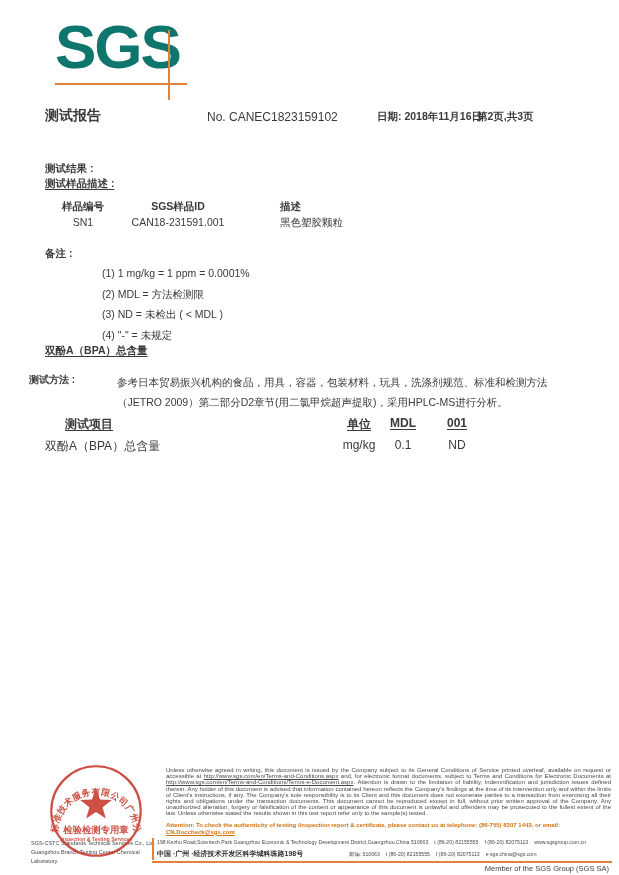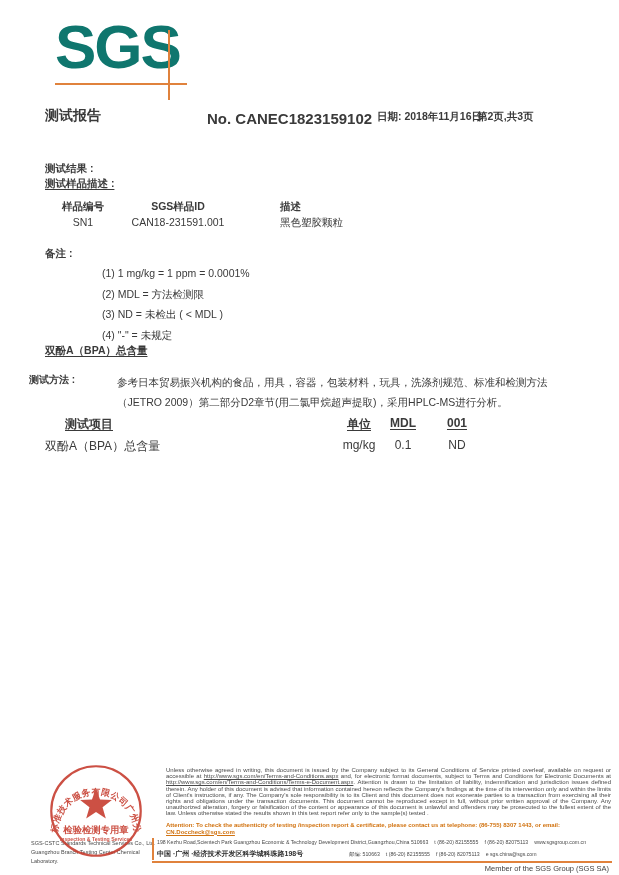--- a/index.html
+++ b/index.html
@@ -8,21 +8,21 @@
   .page { position:relative; width:619px; height:875px; background:#ffffff; overflow:hidden; }
 
   
   .logo-text { position:absolute; left:55px; top:14px; font-size:62px; font-weight:bold;
                color:#0f766e; letter-spacing:-2px; line-height:66px; font-family:"Liberation Sans",sans-serif; }
   .logo-hline { position:absolute; left:55px; top:83px; width:132px; height:2px; background:#e0823c; }
   .logo-vline { position:absolute; left:168px; top:30px; width:2px; height:70px; background:#e0823c; }
 
   
   .doc-title { position:absolute; left:45px; top:107px; font-size:14px; font-weight:bold; }
-  .report-no { position:absolute; left:207px; top:110px; font-size:15px; font-weight:bold; }
+  .report-no { position:absolute; left:207px; top:110px; font-size:12px; font-weight:normal; }
   .report-date { position:absolute; left:377px; top:110px; font-size:10.5px; font-weight:bold; }
   .report-page { position:absolute; left:477px; top:110px; font-size:10.5px; font-weight:bold; }
 
   .lbl { font-weight:bold; font-size:10.5px; }
   .u { text-decoration:underline; text-underline-offset:2px; }
   .results-label { position:absolute; left:45px; top:162px; }
   .sample-heading { position:absolute; left:45px; top:177px; }
 
   
   .sample-table { position:absolute; left:45px; top:200px; display:grid;

